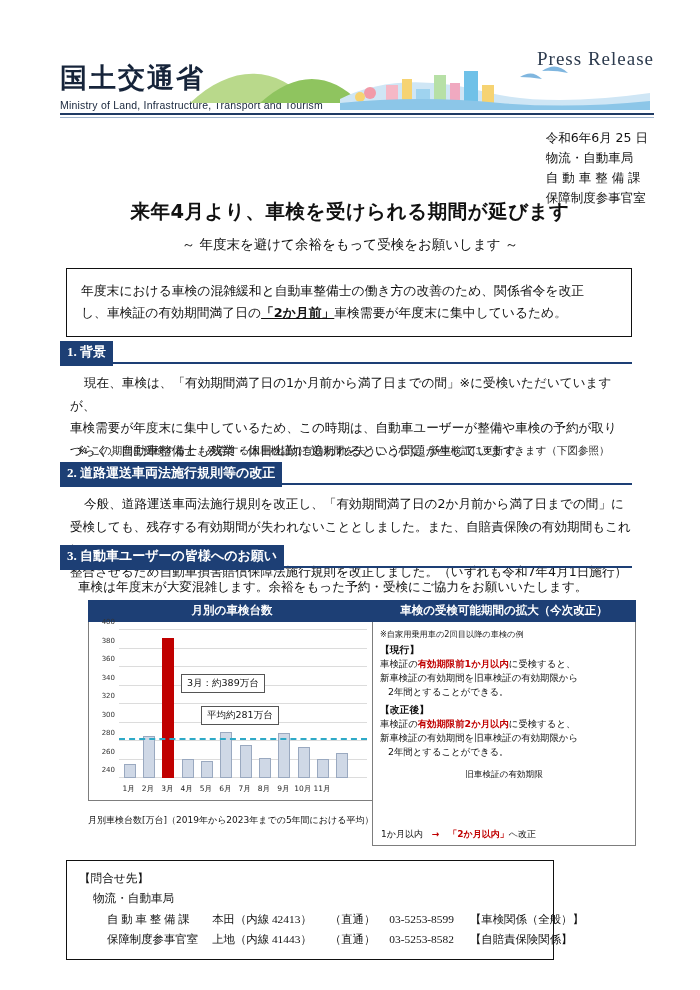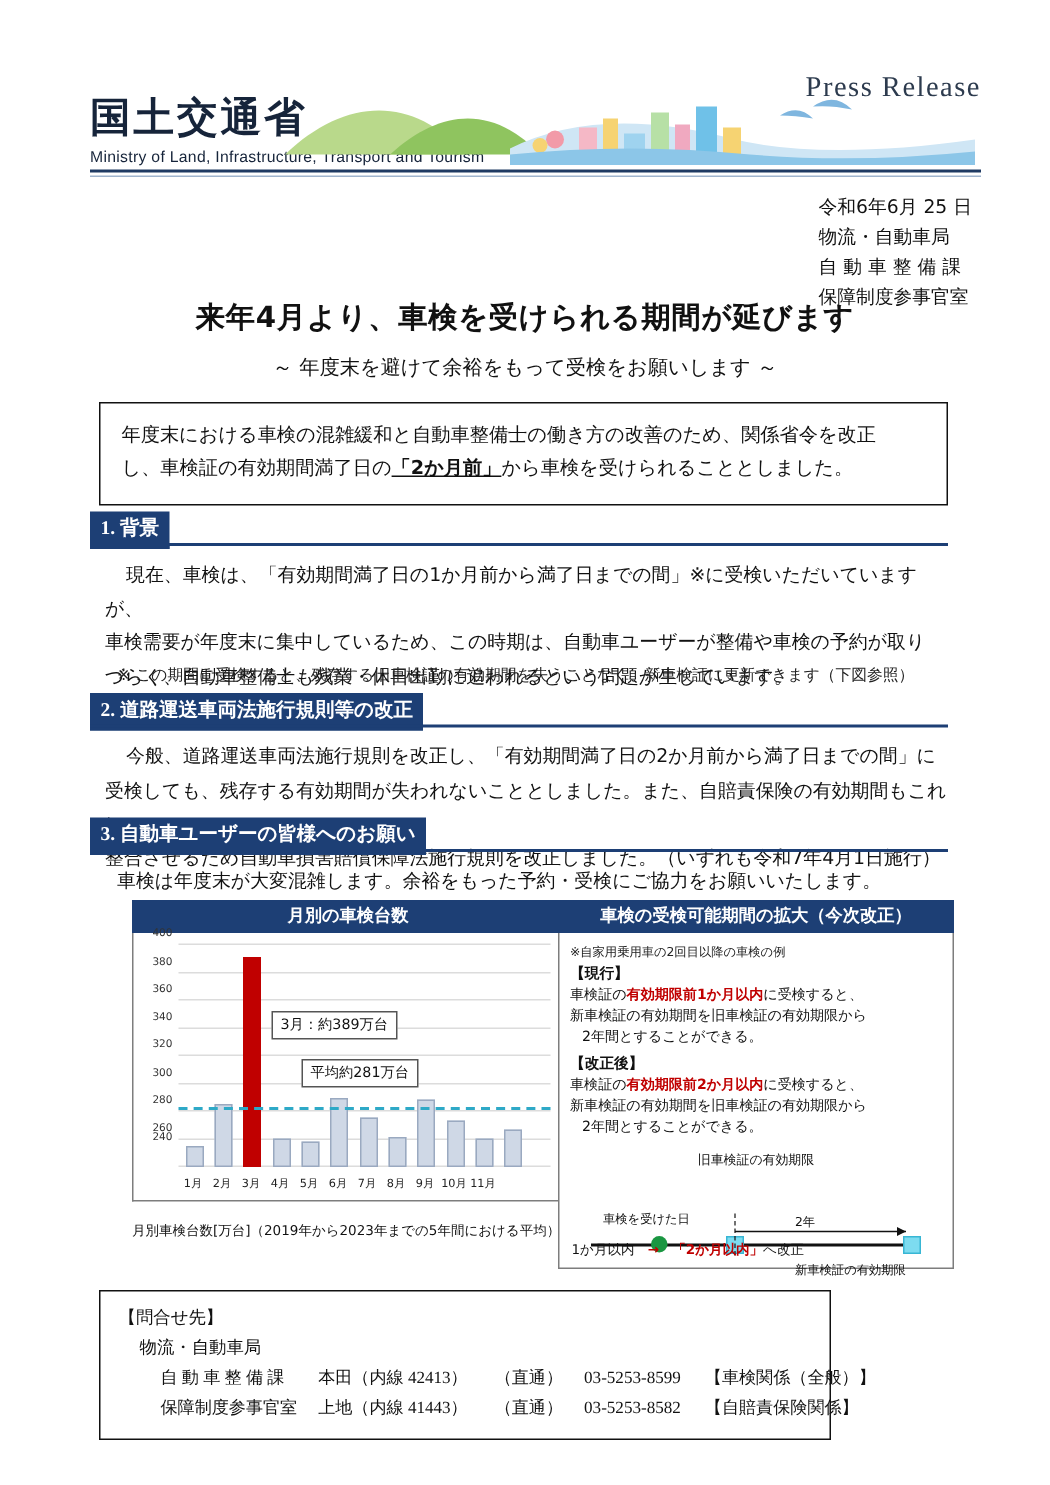--- a/index.html
+++ b/index.html
@@ -187,21 +187,21 @@
     <div>自 動 車 整 備 課</div>
     <div>保障制度参事官室</div>
   </div>
 
   <div class="main-title">来年4月より、車検を受けられる期間が延びます</div>
   <div class="sub-title">～ 年度末を避けて余裕をもって受検をお願いします ～</div>
 
   <div class="lead-box">
     <div>年度末における車検の混雑緩和と自動車整備士の働き方の改善のため、関係省令を改正</div>
     <div>
-      <span>し、車検証の有効期間満了日の</span><span class="u b">「2か月前」</span><span>から車検を受けられることとしました。</span>
+      <span>し、車検証の有効期間満了日の</span><span class="u b">「2か月前」</span><span>車検需要が年度末に集中しているため。</span>
     </div>
   </div>
 
   <div class="sec-head" style="top:341px;">1. 背景</div>
   <div class="sec-underline" style="left:60px;width:572px;top:362px;"></div>
   <div class="body-text" style="left:70px;top:372px;width:566px;">
     <div style="text-indent:14px;">現在、車検は、「有効期間満了日の1か月前から満了日までの間」※に受検いただいていますが、</div>
     <div>車検需要が年度末に集中しているため、この時期は、自動車ユーザーが整備や車検の予約が取り</div>
     <div>づらく、自動車整備士も残業・休日出勤に追われるという問題が生じています。</div>
   </div>
@@ -219,21 +219,21 @@
   <div class="sec-underline" style="left:60px;width:572px;top:566px;"></div>
   <div class="body-text" style="left:70px;top:576px;width:566px;">
     <div style="text-indent:8px;">車検は年度末が大変混雑します。余裕をもった予約・受検にご協力をお願いいたします。</div>
   </div>
 
   <div class="chart-wrap">
     <div class="panel-title">月別の車検台数</div>
     <div class="chart-box">
       <div class="plot" id="plot">
           <div class="grid-line" style="bottom: 0px;"></div>
-          <div class="y-lab" style="bottom: 12px;">240</div>
+          <div class="y-lab" style="bottom: 0px;">240</div>
           <div class="grid-line" style="bottom: 18.5px;"></div>
           <div class="y-lab" style="bottom: 18.5px;">260</div>
           <div class="grid-line" style="bottom: 37px;"></div>
           <div class="y-lab" style="bottom: 37px;">280</div>
           <div class="grid-line" style="bottom: 55.5px;"></div>
           <div class="y-lab" style="bottom: 55.5px;">300</div>
           <div class="grid-line" style="bottom: 74px;"></div>
           <div class="y-lab" style="bottom: 74px;">320</div>
           <div class="grid-line" style="bottom: 92.5px;"></div>
           <div class="y-lab" style="bottom: 92.5px;">340</div>
@@ -288,34 +288,20 @@
 
       <div class="diag-h" style="margin-top:4px;">【改正後】</div>
       <div>
         <span>車検証の</span><span class="red">有効期限前2か月以内</span><span>に受検すると、</span>
       </div>
       <div>新車検証の有効期間を旧車検証の有効期限から</div>
       <div style="padding-left:8px;">2年間とすることができる。</div>
 
       <div style="text-align:center;margin-top:8px;font-size:8.6px;">旧車検証の有効期限</div>
 
-      <div class="tl">
-        <div class="tl-line"></div>
-        <div class="tl-dot" style="left:54px;"></div>
-        <div class="tl-sq" style="left:104px;"></div>
-        <div class="tl-sq" style="left:222px;"></div>
-        <div class="tl-cap" style="left:22px;top:20px;">車検を受けた日</div>
-        <div class="tl-cap" style="left:150px;top:22px;">2年</div>
-        <div class="tl-cap" style="left:150px;top:54px;">新車検証の有効期限</div>
-        <svg width="250" height="74" style="position:absolute;left:0;top:0;">
-          <line x1="110" y1="36" x2="224" y2="36" stroke="#111" stroke-width="1"></line>
-          <polygon points="224,36 218,33 218,39" fill="#111"></polygon>
-          <line x1="110" y1="52" x2="110" y2="24" stroke="#111" stroke-width="0.8" stroke-dasharray="3,2"></line>
-        </svg>
-      </div>
 
       <div class="bottom-note">
         <span>1か月以内</span>
         <span class="red" style="padding:0 6px;">→</span>
         <span class="red">「2か月以内」</span><span>へ改正</span>
       </div>
     </div>
   </div>
 
   <div class="contact">

